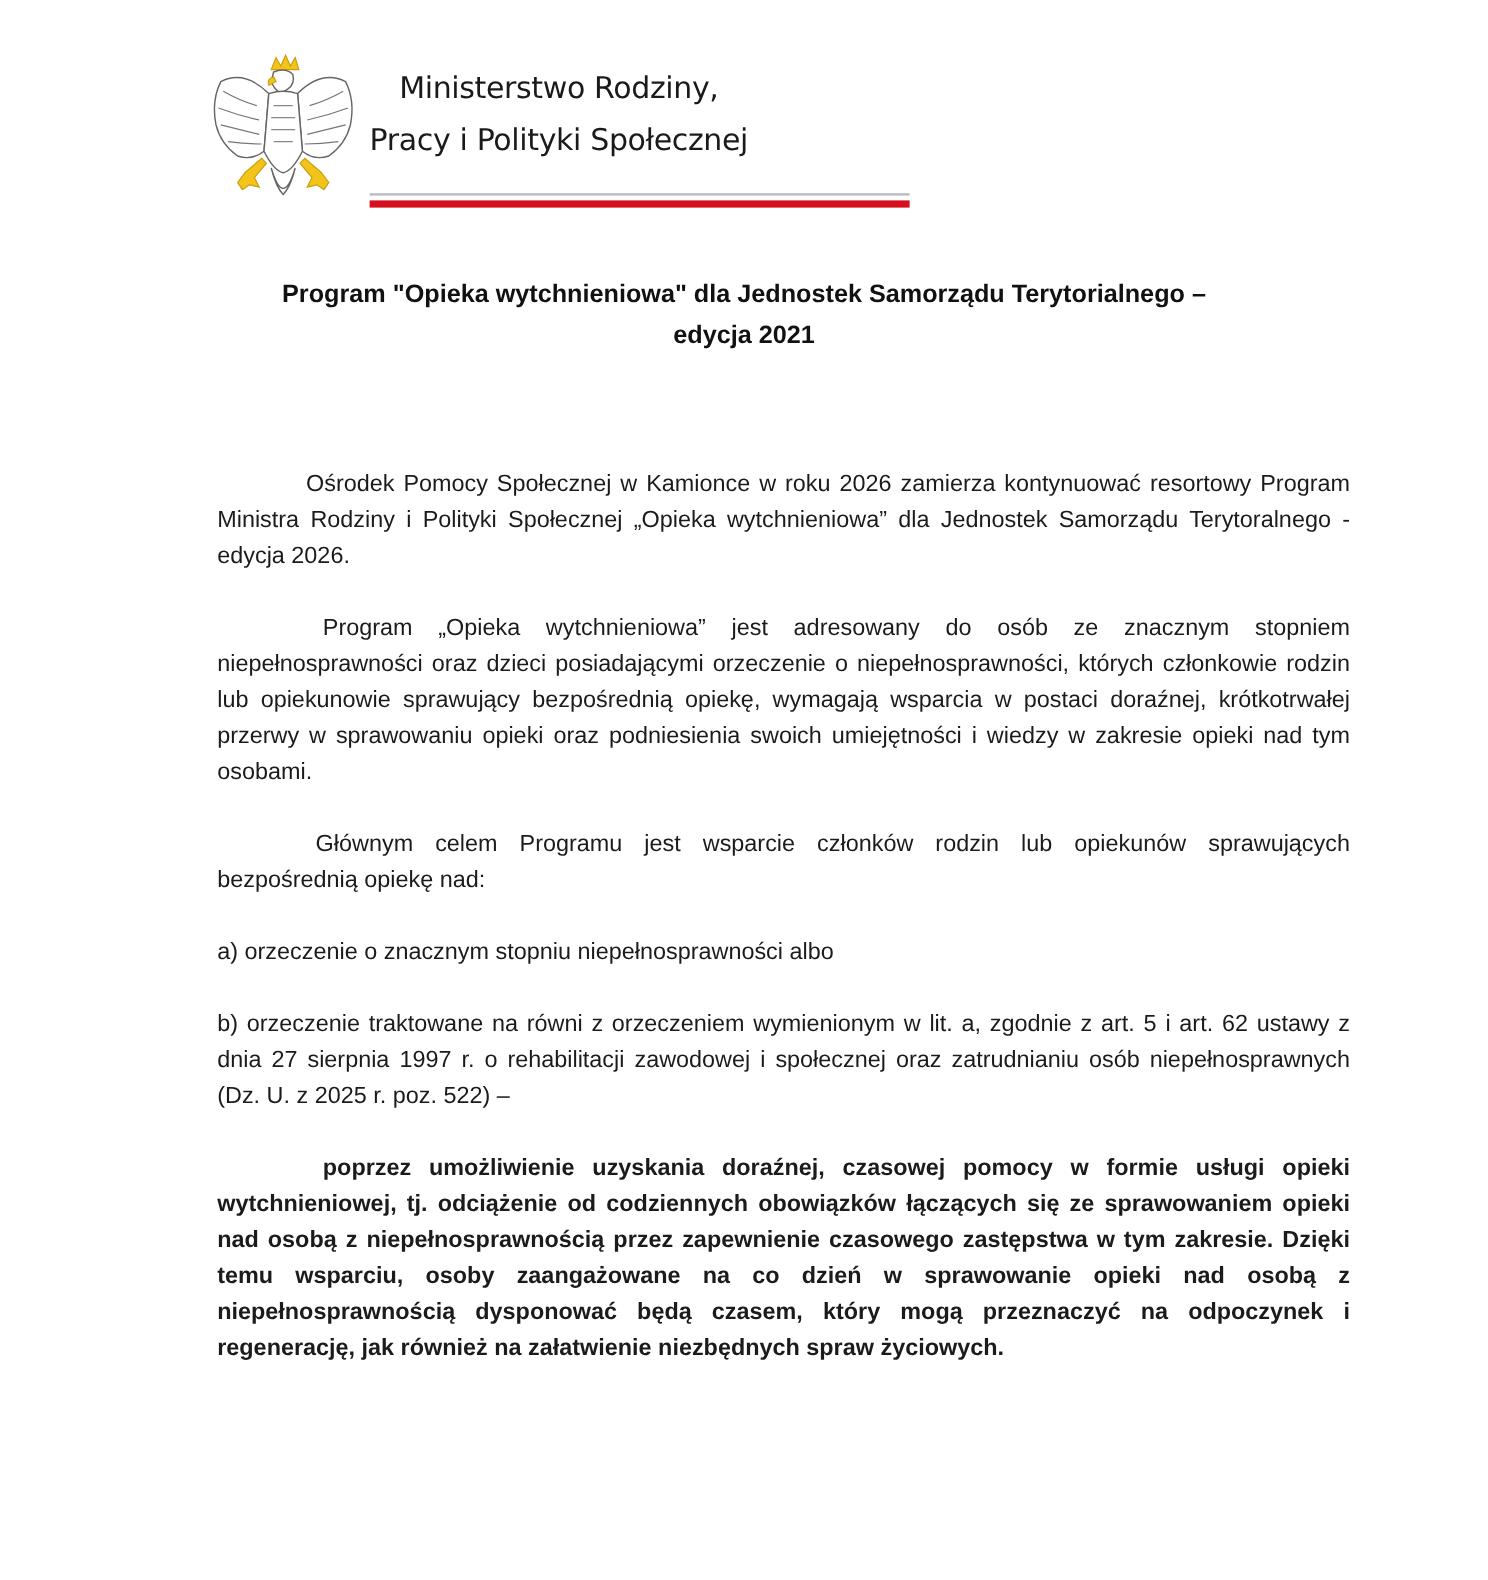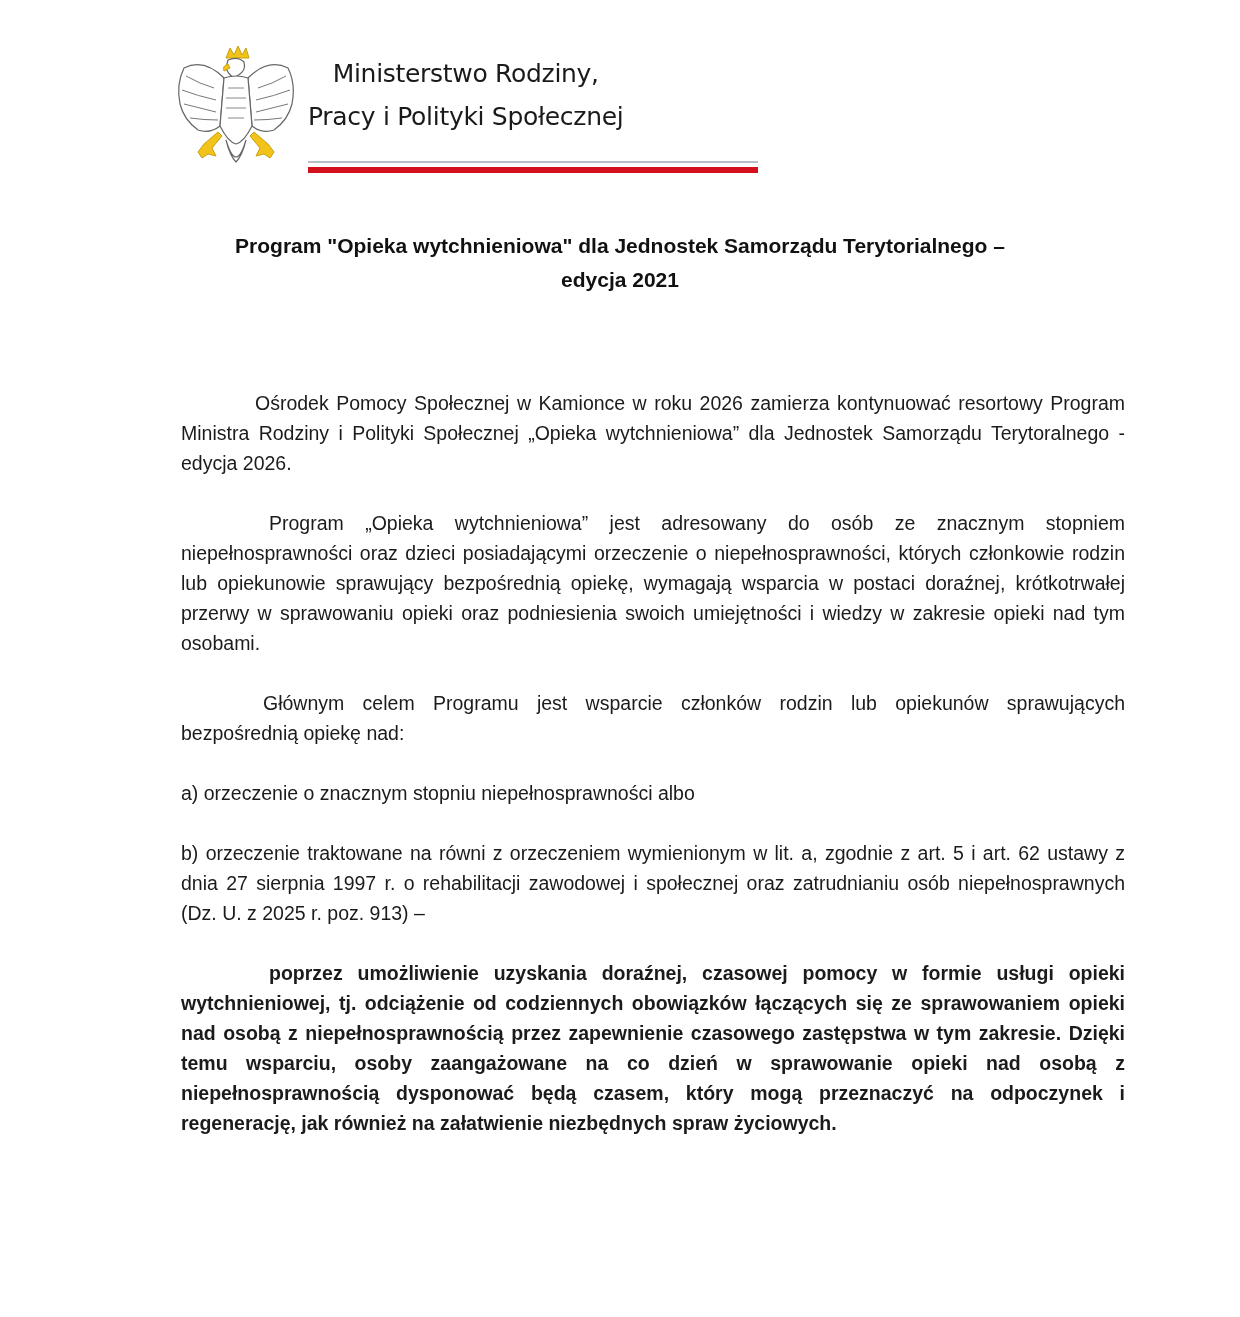--- a/index.html
+++ b/index.html
@@ -53,15 +53,15 @@
 <div class="title">
   <div>Program "Opieka wytchnieniowa" dla Jednostek Samorządu Terytorialnego –</div>
   <div>edycja 2021</div>
 </div>
 
 <div class="body">
   <p class="p indent1">Ośrodek Pomocy Społecznej w Kamionce w roku 2026  zamierza kontynuować resortowy Program Ministra Rodziny i Polityki Społecznej „Opieka wytchnieniowa” dla Jednostek Samorządu Terytoralnego - edycja 2026.</p>
   <p class="p indent2">Program „Opieka wytchnieniowa” jest adresowany do osób ze znacznym stopniem niepełnosprawności oraz dzieci posiadającymi orzeczenie o niepełnosprawności, których członkowie rodzin lub opiekunowie sprawujący bezpośrednią opiekę, wymagają wsparcia w postaci doraźnej, krótkotrwałej przerwy w sprawowaniu opieki oraz podniesienia swoich umiejętności i wiedzy w zakresie opieki nad tym osobami.</p>
   <p class="p indent3">Głównym celem Programu jest wsparcie członków rodzin lub opiekunów sprawujących bezpośrednią opiekę nad:</p>
   <p class="p">a) orzeczenie o znacznym stopniu niepełnosprawności albo</p>
-  <p class="p">b) orzeczenie traktowane na równi z orzeczeniem wymienionym w lit. a, zgodnie z art. 5 i art. 62 ustawy z dnia 27 sierpnia 1997 r. o rehabilitacji zawodowej i społecznej oraz zatrudnianiu osób niepełnosprawnych (Dz. U. z 2025 r. poz. 913) –</p>
+  <p class="p">b) orzeczenie traktowane na równi z orzeczeniem wymienionym w lit. a, zgodnie z art. 5 i art. 62 ustawy z dnia 27 sierpnia 1997 r. o rehabilitacji zawodowej i społecznej oraz zatrudnianiu osób niepełnosprawnych (Dz. U. z 2025 r. poz. 522) –</p>
   <p class="p indent2 last">poprzez umożliwienie uzyskania doraźnej, czasowej pomocy w formie usługi opieki wytchnieniowej, tj. odciążenie od codziennych obowiązków łączących się ze sprawowaniem opieki nad osobą z niepełnosprawnością przez zapewnienie czasowego zastępstwa w tym zakresie. Dzięki temu wsparciu, osoby zaangażowane na co dzień w sprawowanie opieki nad osobą z niepełnosprawnością dysponować będą czasem, który mogą przeznaczyć na odpoczynek i regenerację, jak również na załatwienie niezbędnych spraw życiowych.</p>
 </div>
 
 </body></html>

